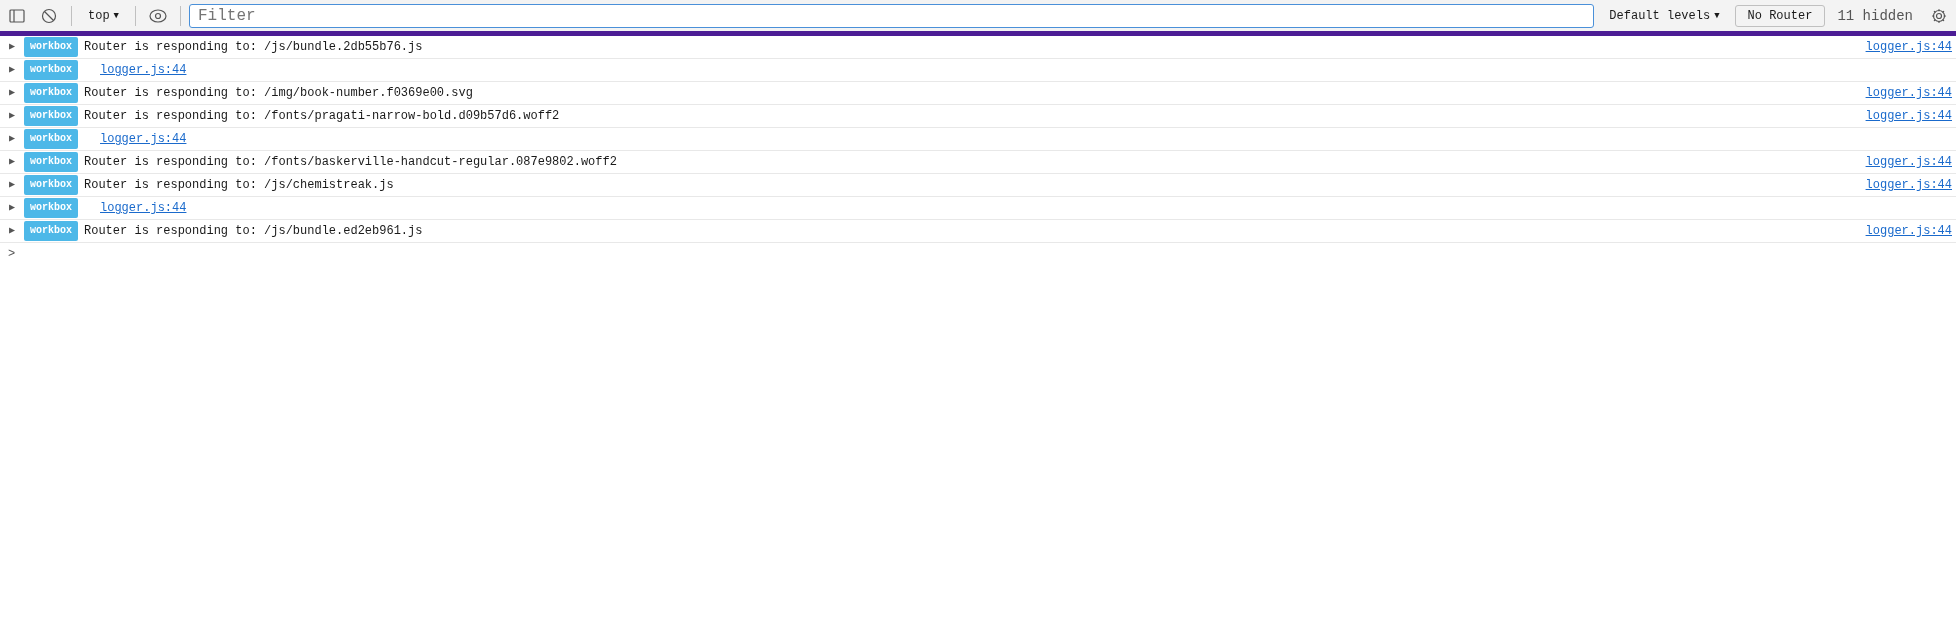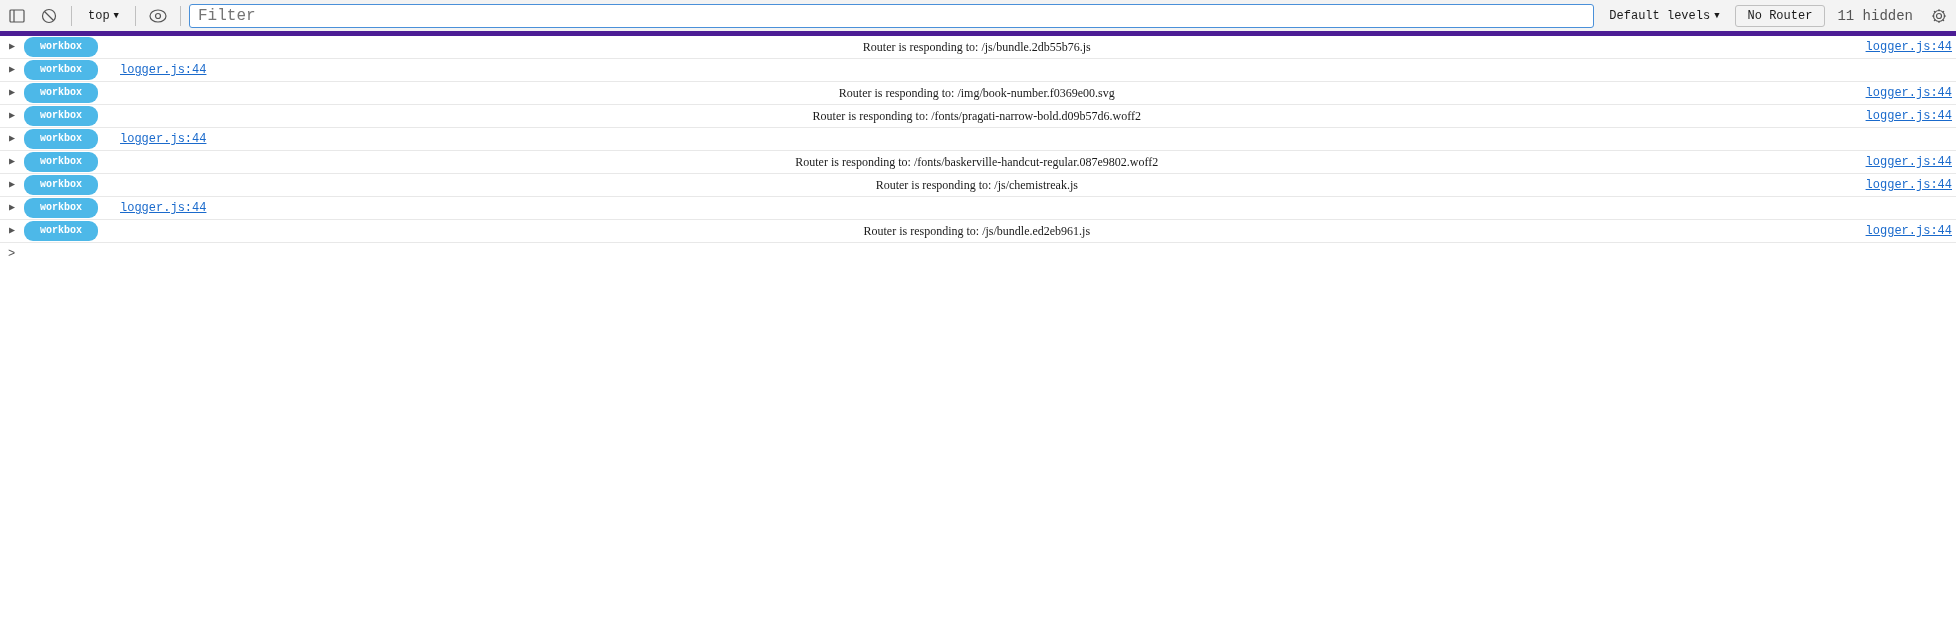--- a/index.html
+++ b/index.html
@@ -155,34 +155,33 @@
       cursor: pointer;
       font-size: 10px;
     }
 
     .workbox-badge {
       display: inline-block;
       background: #4db8e8;
       color: #ffffff;
       font-size: 10px;
       font-weight: bold;
-      padding: 1px 16px;
-      border-radius: 9px;
+      padding: 1px 6px;
+      border-radius: 2px;
       margin-right: 6px;
       flex-shrink: 0;
       font-family: inherit;
     }
 
     .log-message {
       flex: 1;
       white-space: nowrap;
       overflow: hidden;
       text-overflow: ellipsis;
-      font-family: Liberation Serif, serif;
-      text-align: center;
+      font-family: Liberation Mono, monospace;
     }
 
     .log-source {
       color: #1a6acc;
       text-decoration: underline;
       cursor: pointer;
       white-space: nowrap;
       padding-right: 4px;
       padding-left: 16px;
       flex-shrink: 0;

